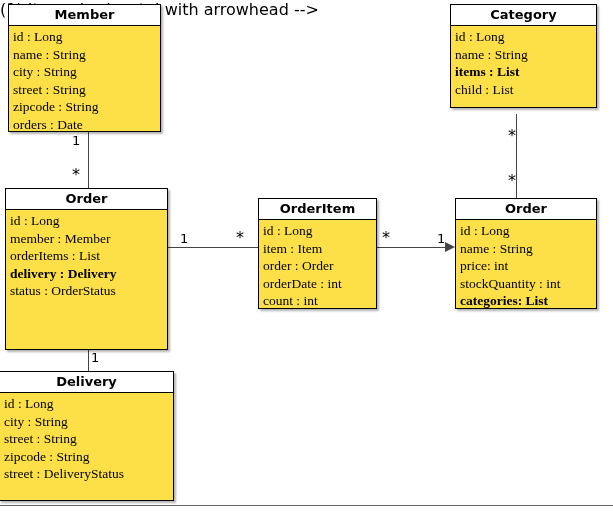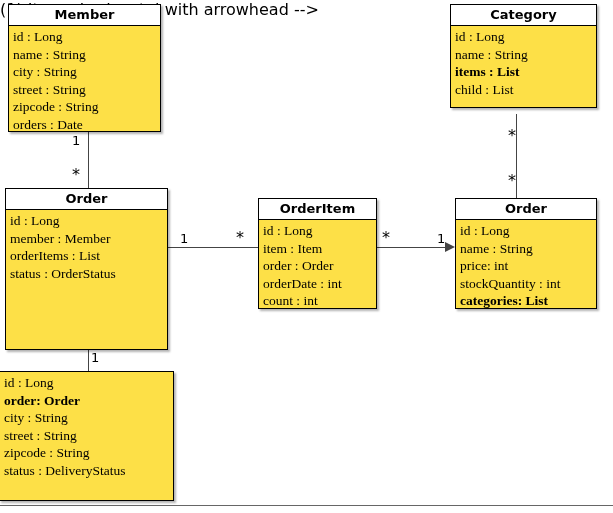--- a/index.html
+++ b/index.html
@@ -156,20 +156,21 @@
     </div>
   </div>
 
   
   <div class="uml-class" style="left:5px; top:188px; width:163px; height:162px;">
     <div class="uml-header">Order</div>
     <div class="uml-attrs">
       <div class="uml-attr">id : Long</div>
       <div class="uml-attr">member : Member</div>
       <div class="uml-attr">orderItems : List</div>
+      <div class="uml-attr bold">delivery : Delivery</div>
       <div class="uml-attr">status : OrderStatus</div>
     </div>
   </div>
 
   
   <div class="uml-class" style="left:258px; top:198px; width:119px; height:111px;">
     <div class="uml-header">OrderItem</div>
     <div class="uml-attrs">
       <div class="uml-attr">id : Long</div>
       <div class="uml-attr">item : Item</div>
@@ -186,26 +187,26 @@
       <div class="uml-attr">id : Long</div>
       <div class="uml-attr">name : String</div>
       <div class="uml-attr">price: int</div>
       <div class="uml-attr">stockQuantity : int</div>
       <div class="uml-attr bold">categories: List</div>
     </div>
   </div>
 
   
   <div class="uml-class" style="left:-1px; top:371px; width:175px; height:130px;">
-    <div class="uml-attrs">
-      <div class="uml-attr">id : Long</div>
-      <div class="uml-attr bold">order: Order</div>
+    <div class="uml-header">Delivery</div>
+    <div class="uml-attrs">
+      <div class="uml-attr">id : Long</div>
       <div class="uml-attr">city : String</div>
       <div class="uml-attr">street : String</div>
       <div class="uml-attr">zipcode : String</div>
-      <div class="uml-attr">status : DeliveryStatus</div>
+      <div class="uml-attr">street : DeliveryStatus</div>
     </div>
   </div>
 
   
   <div class="bottom-rule" style="top:505px;"></div>
 
 </div>
 
 </body></html>

